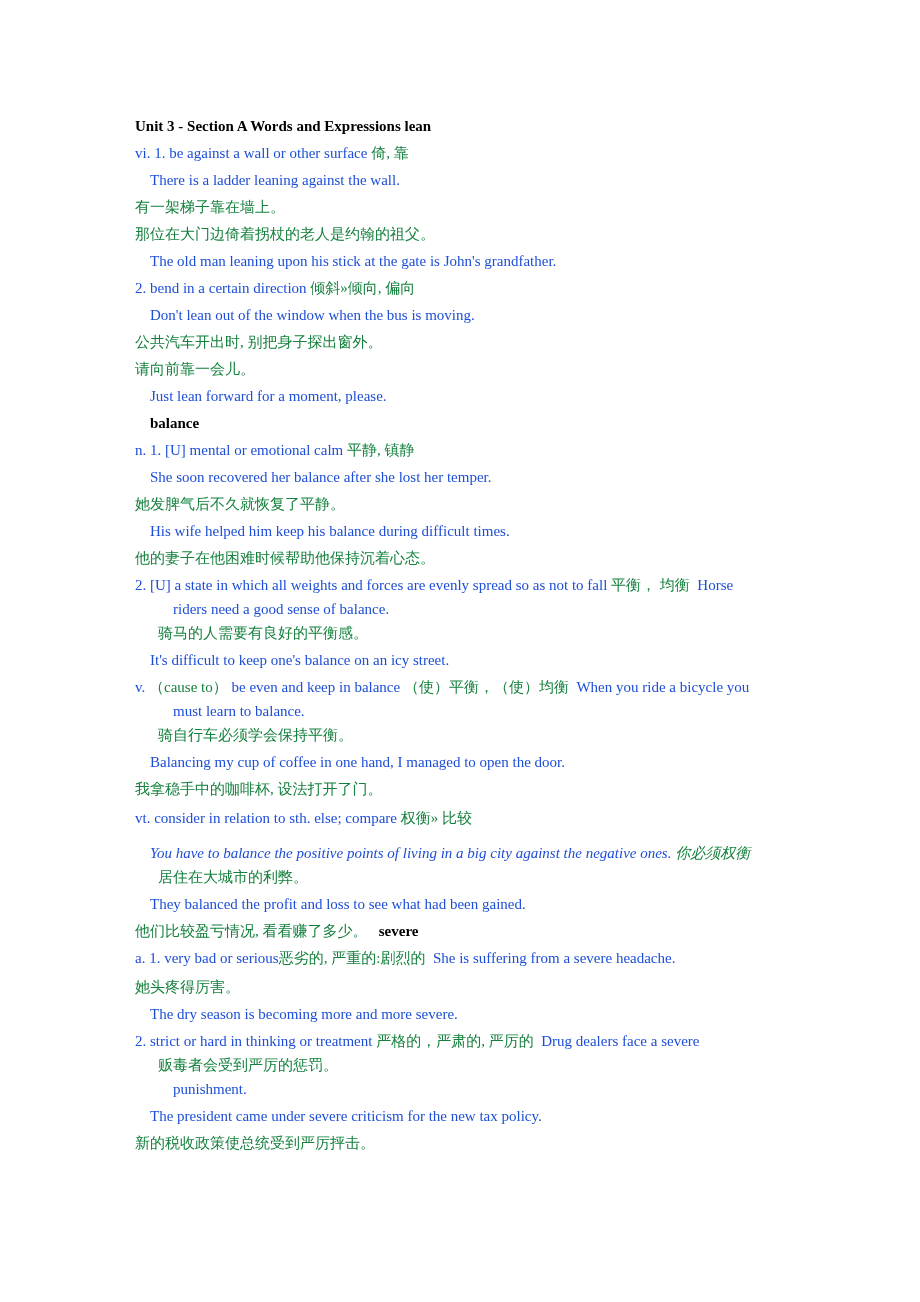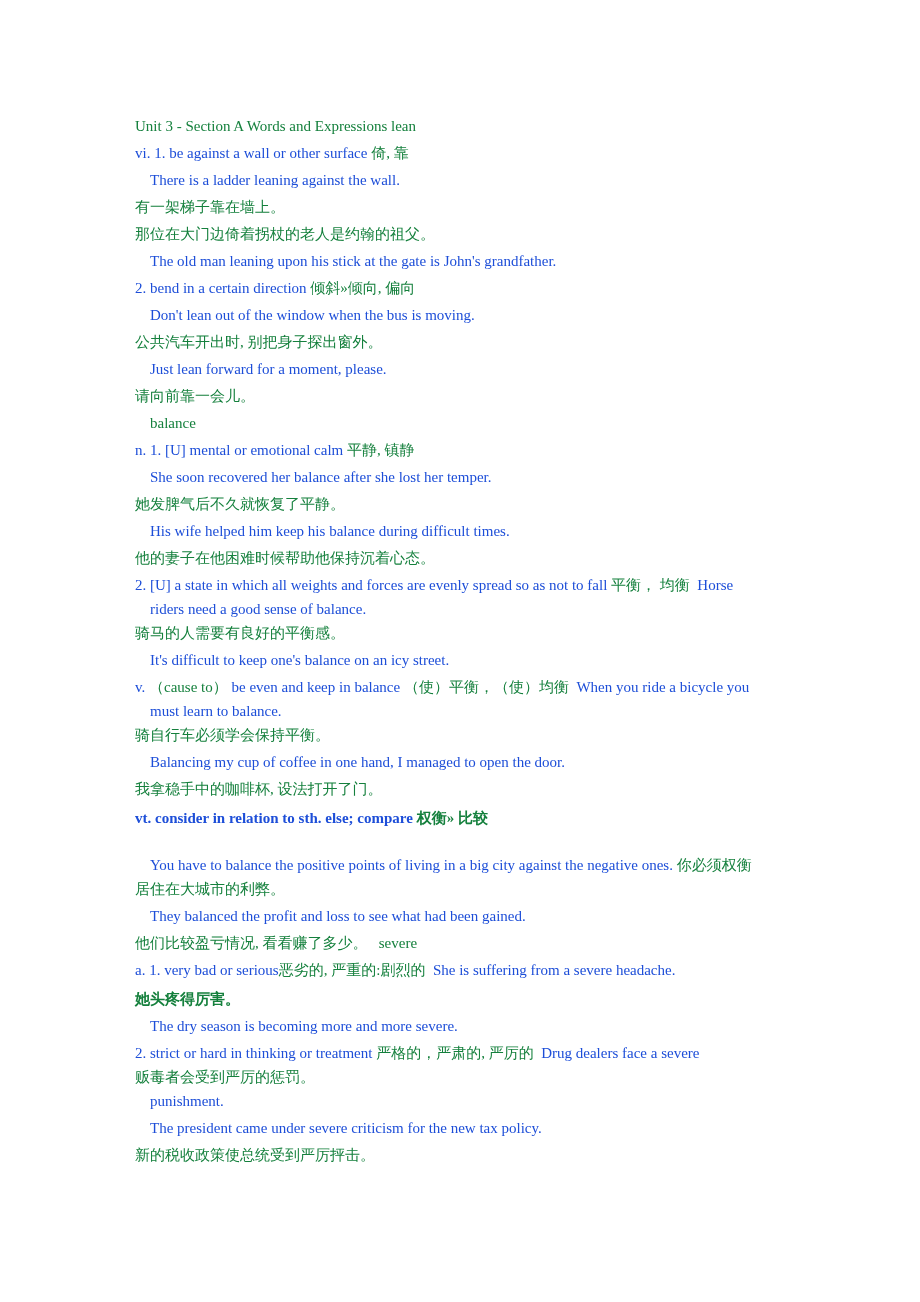--- a/index.html
+++ b/index.html
@@ -19,43 +19,43 @@
     height: 1302px;
     padding: 113px 55px 0 135px;
   }
   .line {
     font-size: 15px;
     line-height: 27px;
     white-space: pre;
     color: #1c1c1c;
   }
   .line.ind { padding-left: 15px; }
-  .line.cont { margin-top: -3px; }
-  .line.g2 { margin-top: 2px; font-weight: bold; }
-  .line.g4 { margin-top: 20px; }
+  .line.cont { margin-top: -3px; margin-left: 23px; }
+  .line.g2 { margin-top: 2px; }
+  .line.g4 { margin-top: 8px; font-style: italic; }
   .en { color: #1d4ed8; }
   .zh { color: #15803d; }
-  .b  { color: #15803d; font-weight: normal; }
+  .b  { color: #000000; font-weight: bold; }
 </style>
 </head>
 <body>
 
 <div class="page">
   <div id="doc-body">
       <div class="line"><span class="b">Unit 3 - Section A Words and Expressions lean</span></div>
       <div class="line"><span class="en">vi. 1. be against a wall or other surface </span><span class="zh">倚, 靠</span></div>
       <div class="line ind"><span class="en">There is a ladder leaning against the wall.</span></div>
       <div class="line"><span class="zh">有一架梯子靠在墙上。</span></div>
       <div class="line"><span class="zh">那位在大门边倚着拐杖的老人是约翰的祖父。</span></div>
       <div class="line ind"><span class="en">The old man leaning upon his stick at the gate is John's grandfather.</span></div>
       <div class="line"><span class="en">2. bend in a certain direction </span><span class="zh">倾斜»倾向, 偏向</span></div>
       <div class="line ind"><span class="en">Don't lean out of the window when the bus is moving.</span></div>
       <div class="line"><span class="zh">公共汽车开出时, 别把身子探出窗外。</span></div>
+      <div class="line"><span class="zh">请向前靠一会儿。</span></div>
       <div class="line ind"><span class="en">Just lean forward for a moment, please.</span></div>
-      <div class="line"><span class="zh">请向前靠一会儿。</span></div>
       <div class="line ind"><span class="b">balance</span></div>
       <div class="line"><span class="en">n. 1. [U] mental or emotional calm </span><span class="zh">平静, 镇静</span></div>
       <div class="line ind"><span class="en">She soon recovered her balance after she lost her temper.</span></div>
       <div class="line"><span class="zh">她发脾气后不久就恢复了平静。</span></div>
       <div class="line ind"><span class="en">His wife helped him keep his balance during difficult times.</span></div>
       <div class="line"><span class="zh">他的妻子在他困难时候帮助他保持沉着心态。</span></div>
       <div class="line"><span class="en">2. [U] a state in which all weights and forces are evenly spread so as not to fall </span><span class="zh">平衡， 均衡</span><span class="en">  Horse</span></div>
       <div class="line ind cont"><span class="en">riders need a good sense of balance.</span></div>
       <div class="line cont"><span class="zh">骑马的人需要有良好的平衡感。</span></div>
       <div class="line ind"><span class="en">It's difficult to keep one's balance on an icy street.</span></div>

